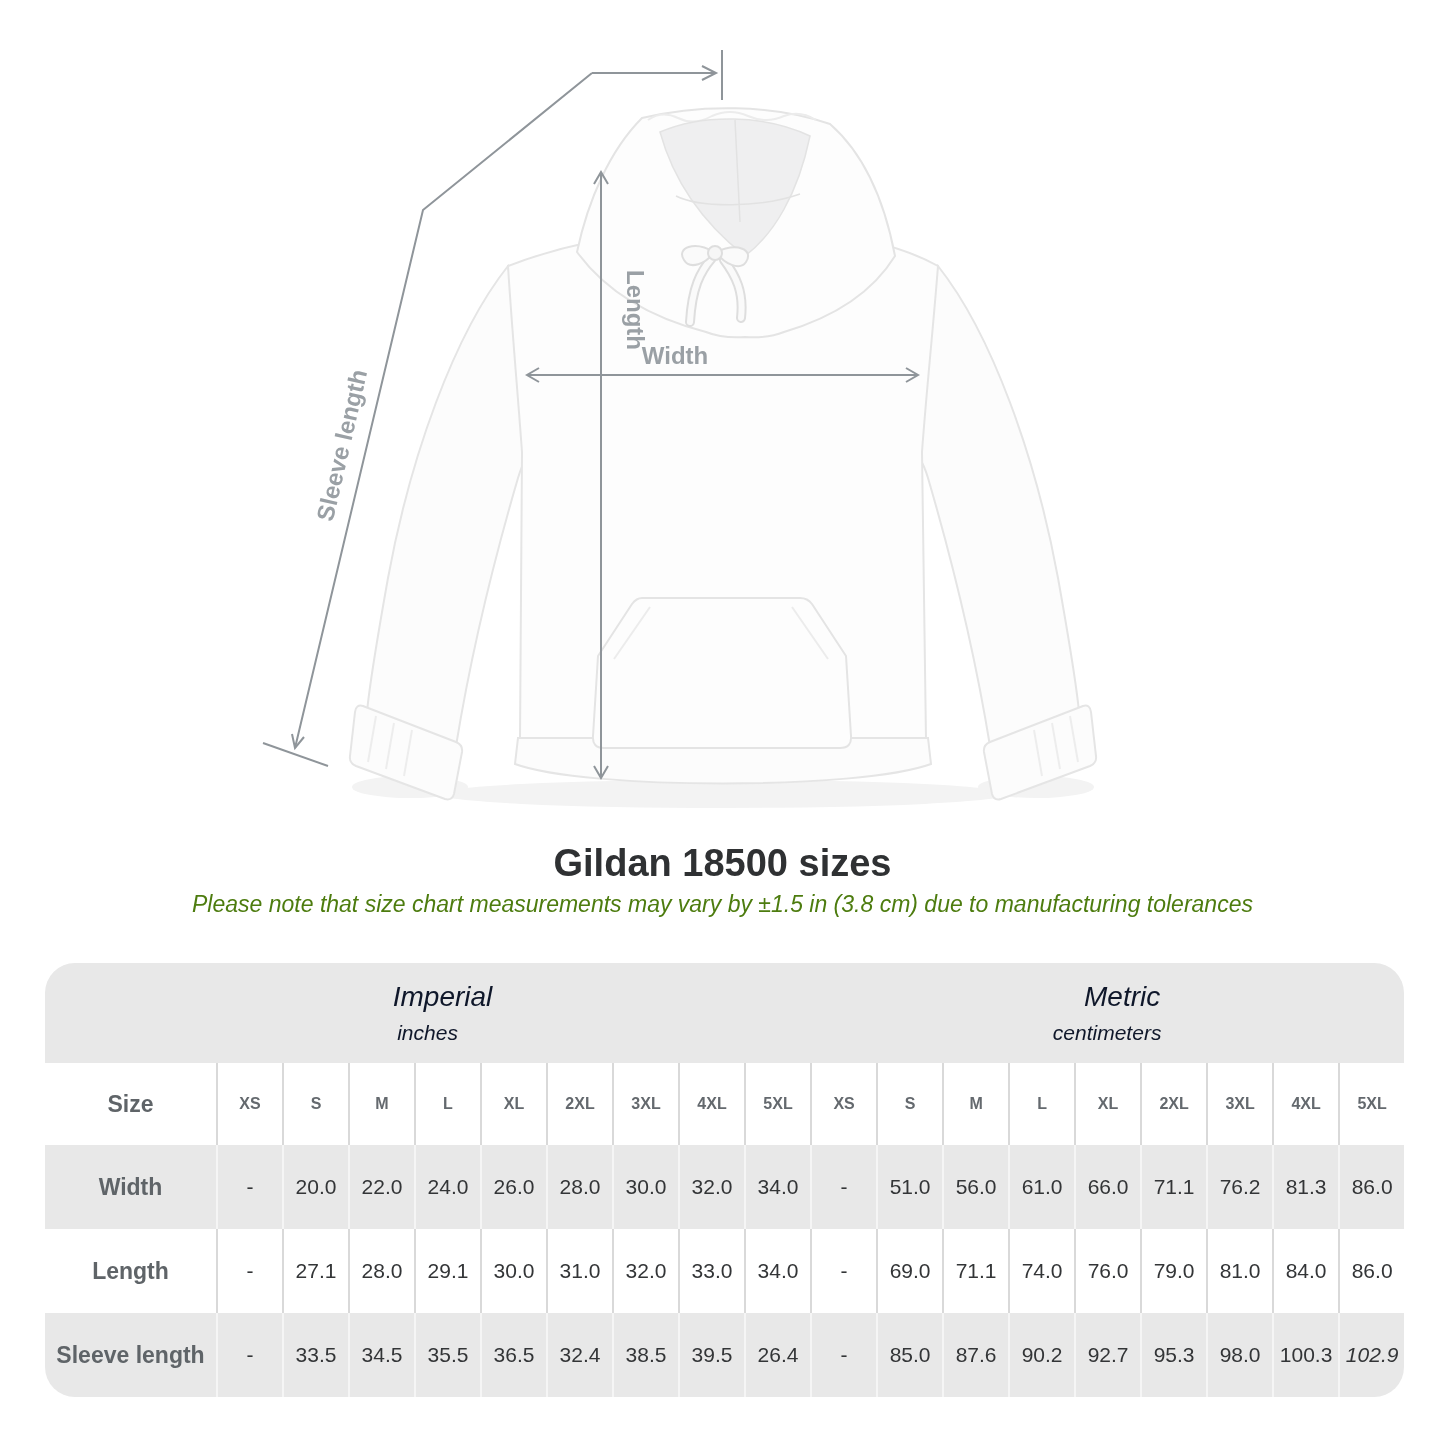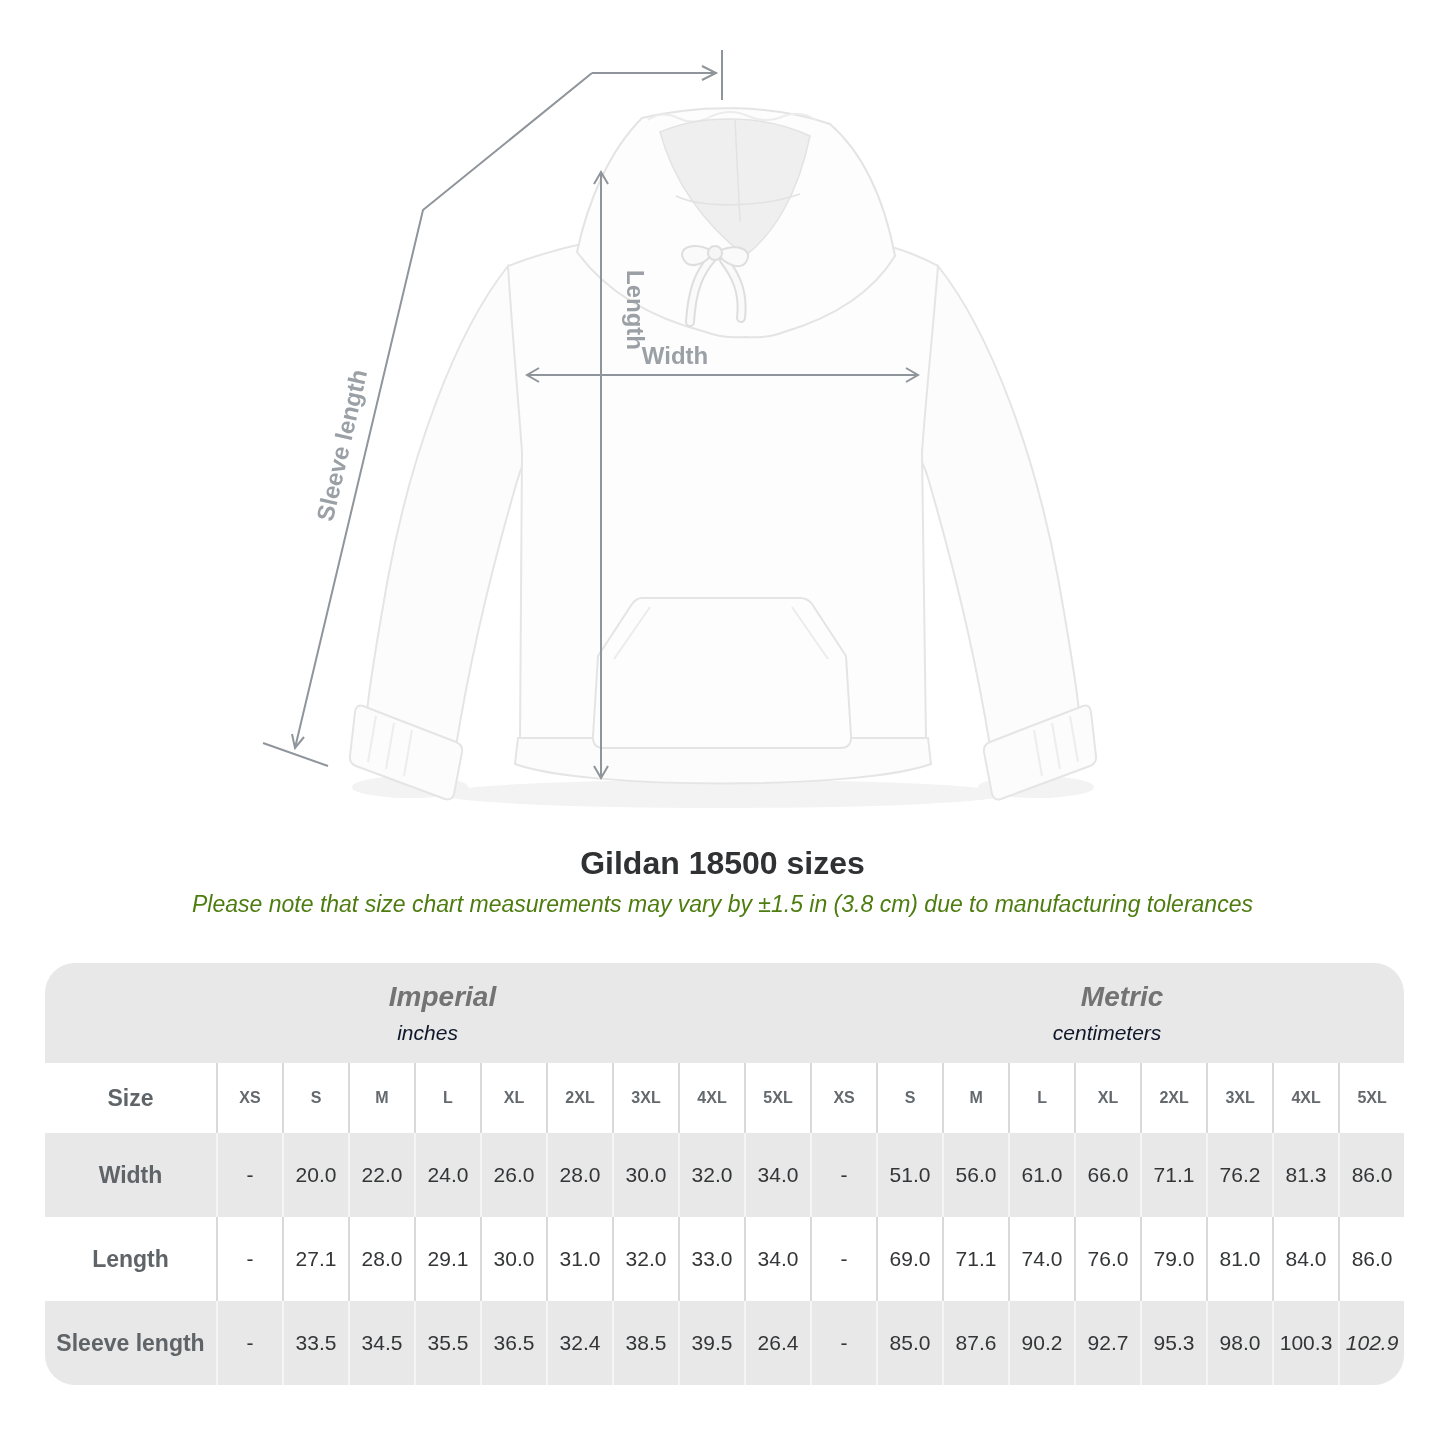--- a/index.html
+++ b/index.html
@@ -6,21 +6,21 @@
   html, body { background: #ffffff; }
   body {
     width: 1445px; height: 1445px;
     font-family: "Liberation Sans", "DejaVu Sans", sans-serif;
     overflow: hidden;
   }
   .diagram-wrap { width: 1445px; height: 810px; }
   .page-title {
     margin-top: 32px;
     text-align: center;
-    font-size: 32px;
+    font-size: 38px;
     font-weight: bold;
     color: #2f3133;
     line-height: 42px;
   }
   .page-subtitle {
     margin-top: 5px;
     text-align: center;
     font-size: 23px;
     font-style: italic;
     color: #4d7c0f;
@@ -31,23 +31,23 @@
     width: 1359px;
     table-layout: fixed;
     border-collapse: separate;
     border-spacing: 0;
   }
   col.c-label { width: 171px; }
   col.c-size  { width: 66px; }
   tr.units-row th { height: 100px; background: #e8e8e8; vertical-align: middle; text-align: center; }
   th.units-imp { border-top-left-radius: 30px; }
   th.units-met { border-top-right-radius: 30px; }
-  .group-name { font-size: 28px; font-weight: bold; font-style: italic; color: #737373; margin-left: 30px; }
+  .group-name { font-size: 28px; font-weight: normal; font-style: italic; color: #0f172a; margin-left: 30px; }
   .group-unit { margin-top: 8px; font-size: 21px; font-style: italic; color: #0f172a; font-weight: normal; }
-  tr.sizes-row th { height: 70px; }
+  tr.sizes-row th { height: 82px; }
   tr.data-row  th, tr.data-row td { height: 84px; }
   th, td { vertical-align: middle; text-align: center; }
   tr.row-white th, tr.row-white td { background: #ffffff; }
   tr.row-gray  th, tr.row-gray  td { background: #e8e8e8; }
   tr.sizes-row th:not(:first-child),
   tr.data-row  td { border-left: 2px solid; }
   tr.row-white th:not(:first-child),
   tr.row-white td { border-left-color: #d9d9d9; }
   tr.row-gray  td { border-left-color: #f5f5f5; }
   th.col-head { font-size: 16px; font-weight: bold; color: #64696e; }

